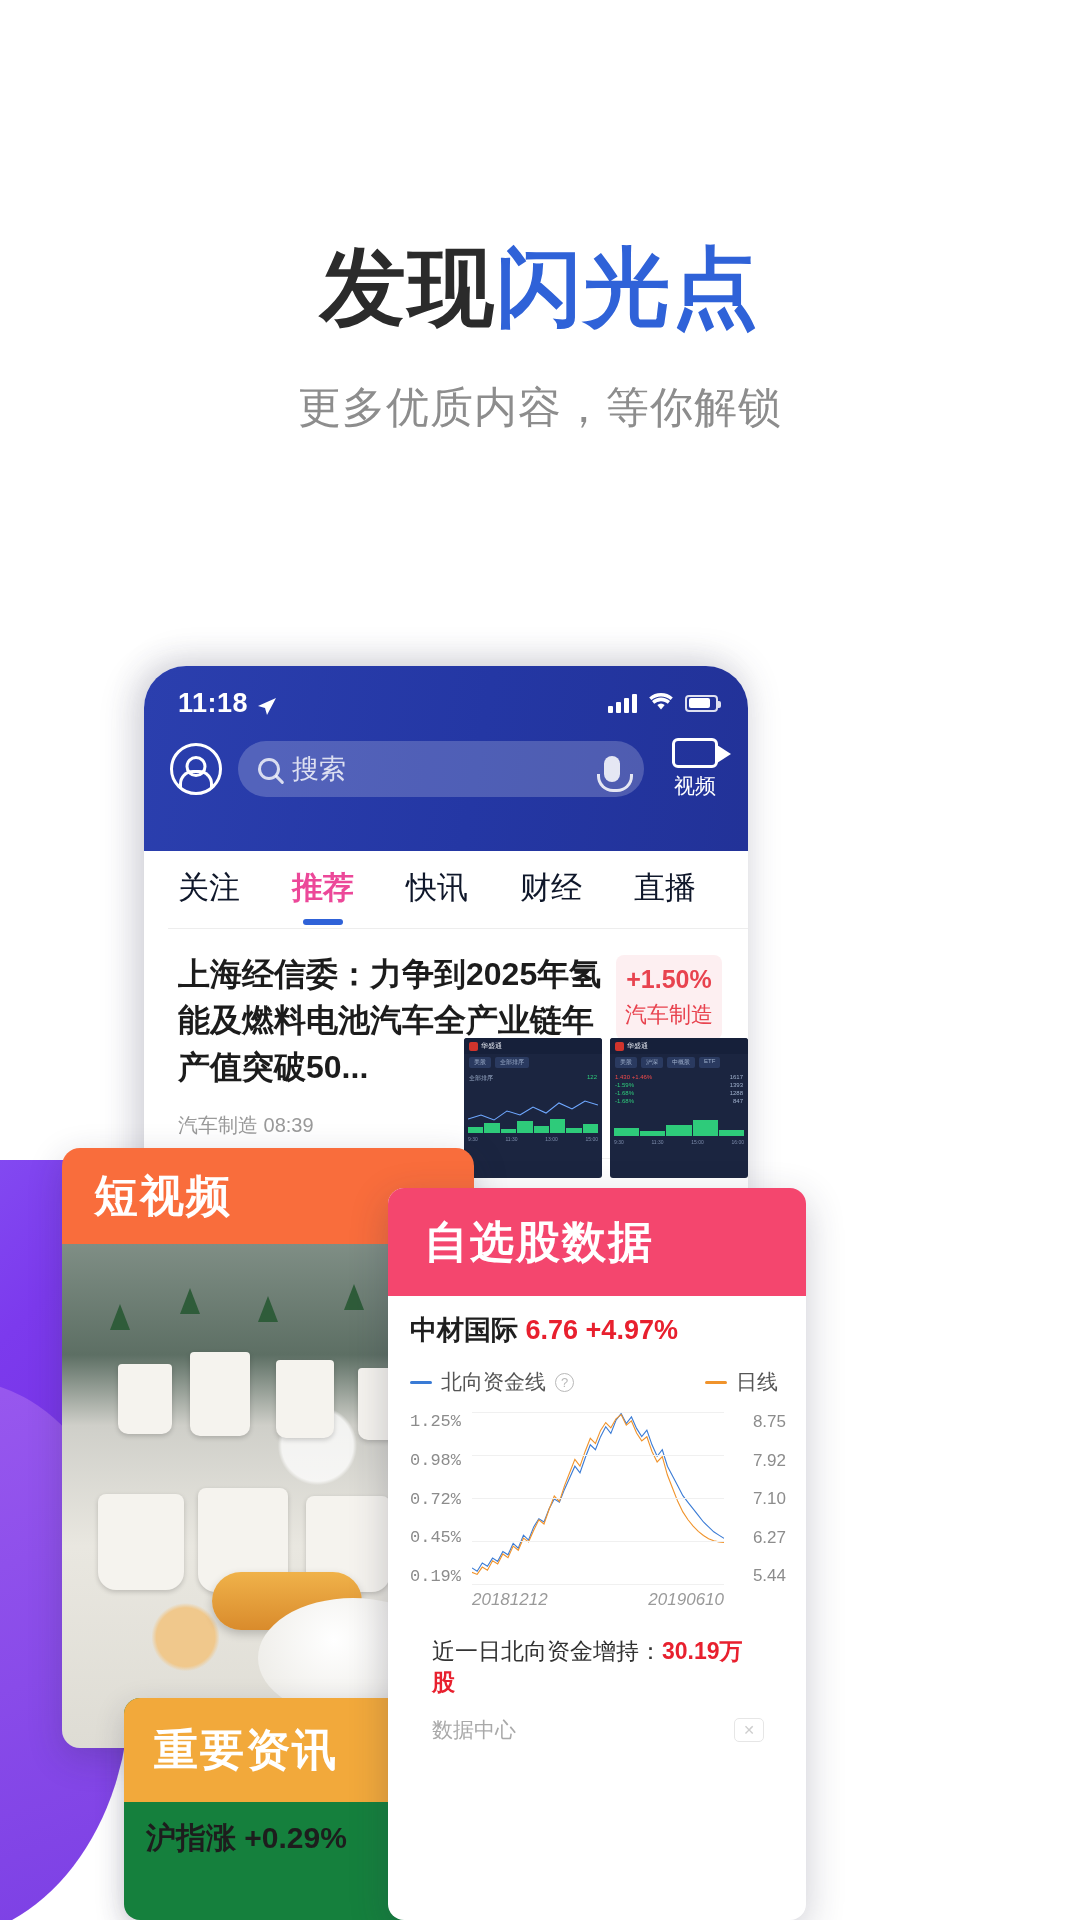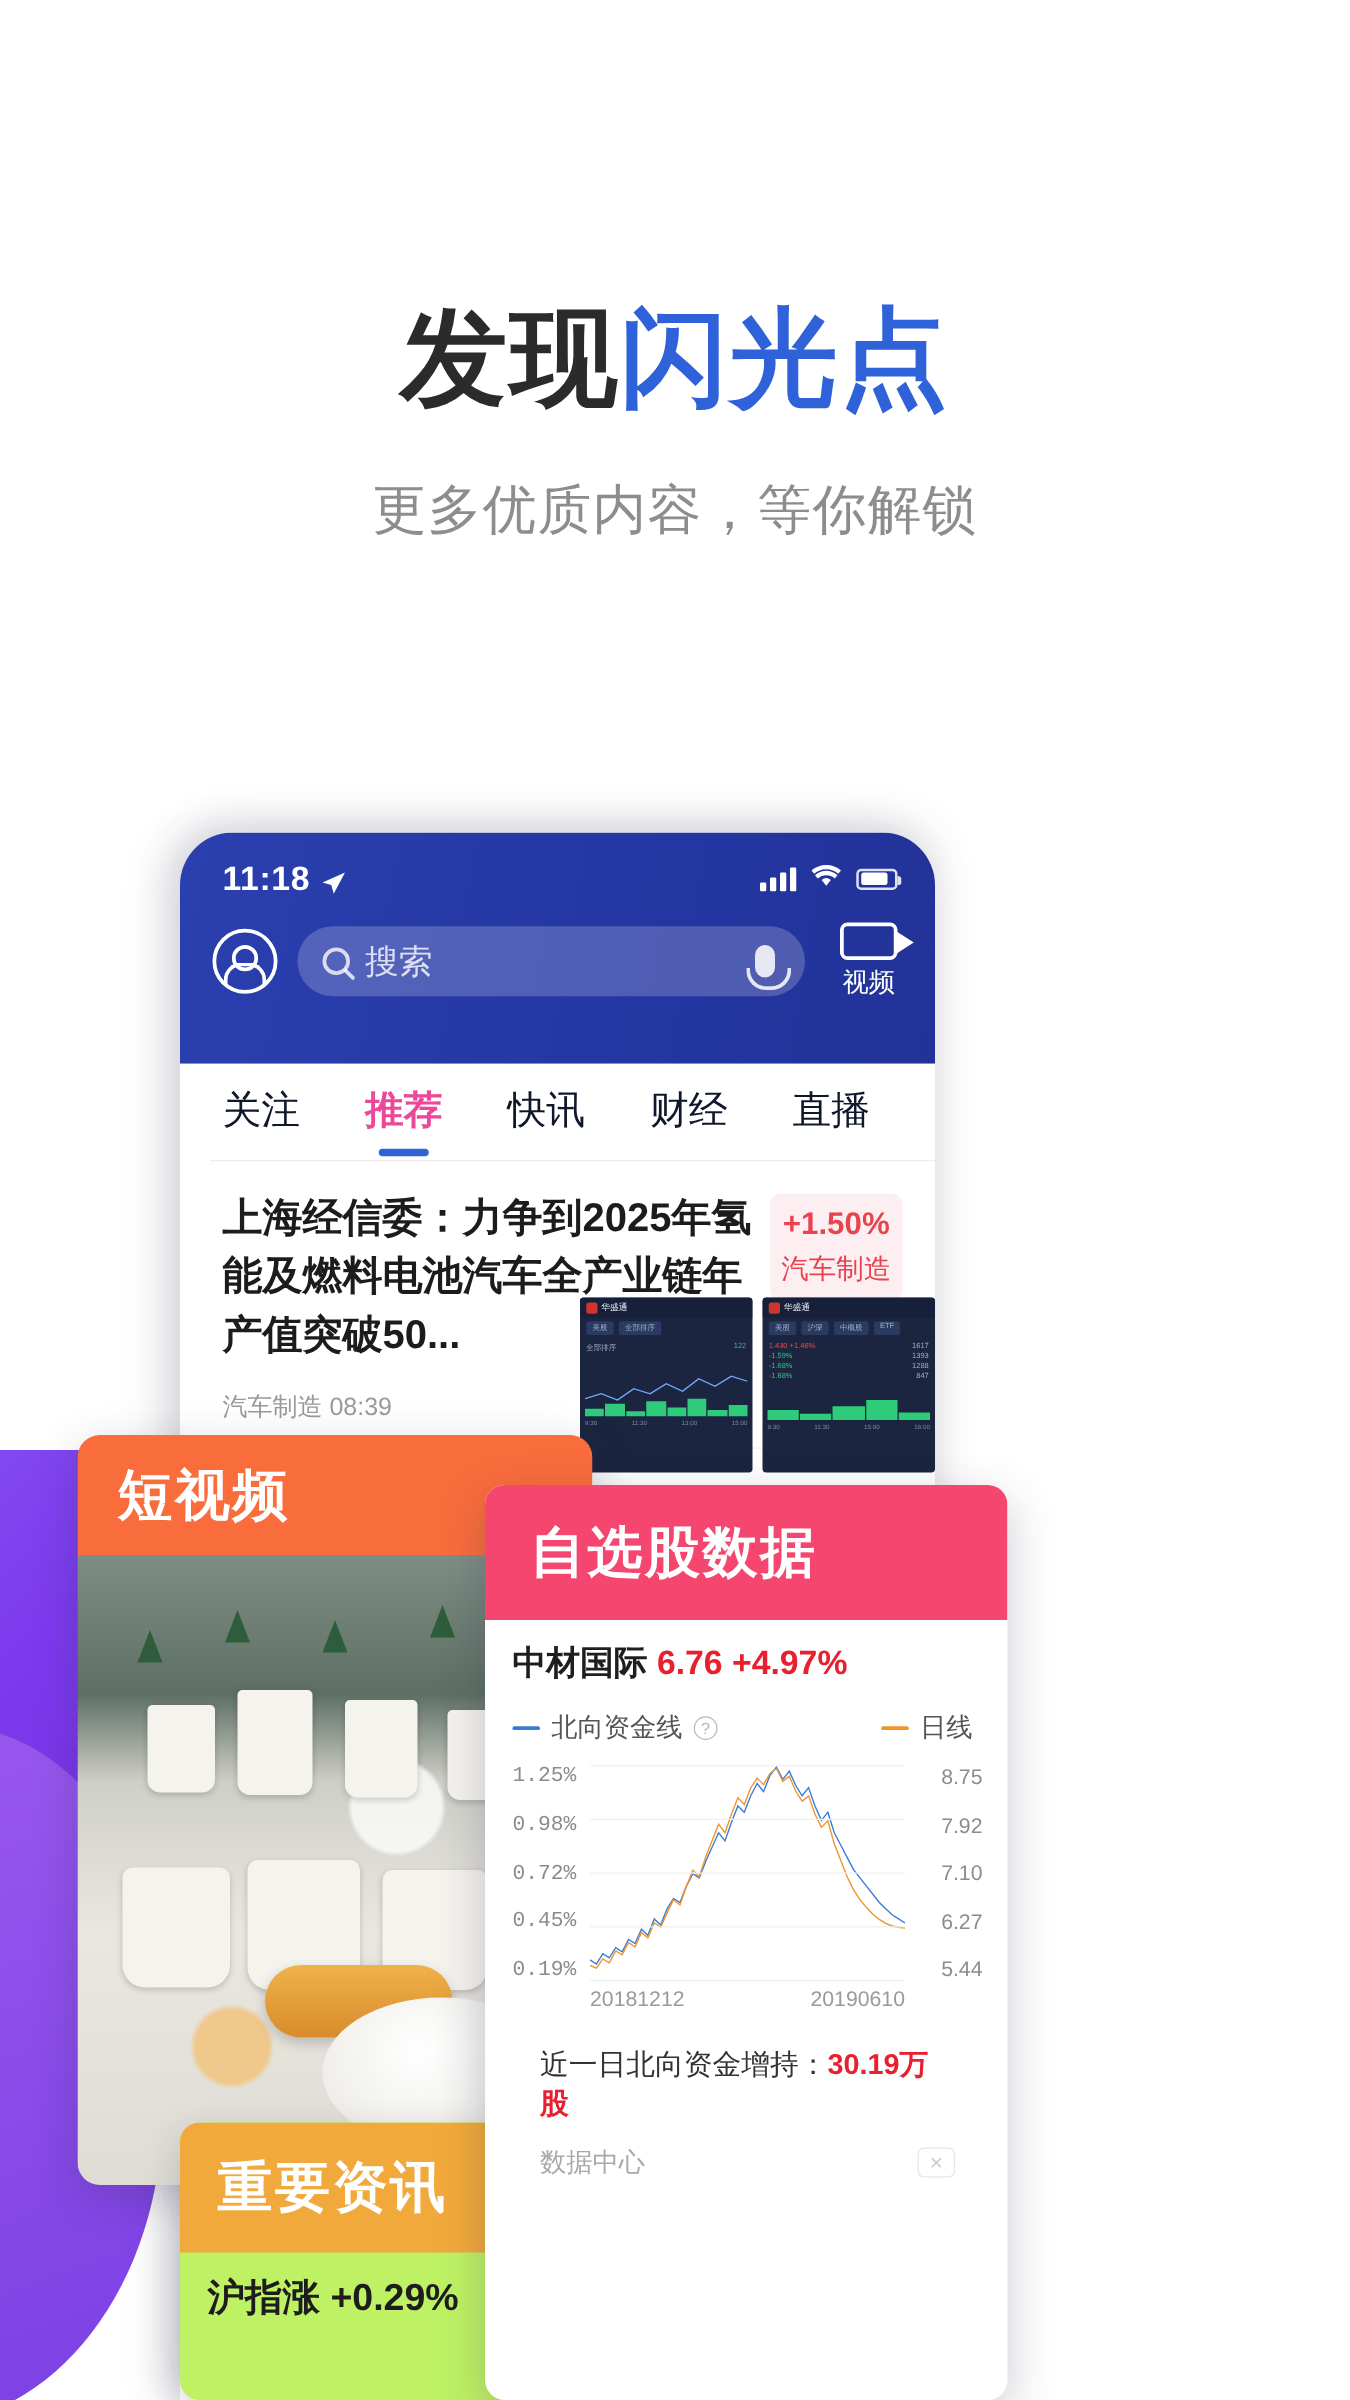--- a/index.html
+++ b/index.html
@@ -184,30 +184,30 @@
   .legend-row { display:flex; align-items:center; justify-content:space-between; margin-top:20px; padding-right:8px;}
   .legend { display:flex; align-items:center; gap:9px; font-size:21px; color:#555;}
   .legend .ln { width:22px;height:3px;border-radius:2px;display:block;}
   .q-ic { width:19px;height:19px;border:1.4px solid #b9b9b9;border-radius:50%;color:#b9b9b9;font-size:13px;display:inline-flex;align-items:center;justify-content:center;}
   .chart-wrap { position:relative; margin-top:16px; height:208px; }
   .y-left, .y-right { position:absolute; top:0; width:60px; height:174px; display:flex; flex-direction:column; justify-content:space-between; font-size:17px; color:#8c8c8c;}
   .y-left { left:0; text-align:left;font-family:Liberation Mono, monospace;}
   .y-right { right:0; text-align:right;}
   .plot { position:absolute; left:62px; right:62px; top:0; height:174px; }
   .plot .grid { position:absolute; left:0; right:0; height:1px; background:#f0f0f0;}
-  .x-labels { position:absolute; left:62px; right:62px; top:178px; display:flex; justify-content:space-between; font-size:17px; color:#9a9a9a;}
+  .x-labels { position:absolute; left:62px; right:62px; top:178px; display:flex; justify-content:space-between; font-size:17px; color:#9a9a9a;font-style:italic;}
   .stock-foot { font-size:23px; color:#333; padding:16px 22px 0 22px;}
   .stock-foot .hl { color:#e8202e; font-weight:700;}
   .stock-src { display:flex; align-items:center; justify-content:space-between; padding:18px 22px 0 22px; color:#a9a9a9; font-size:21px;}
   .src-x { width:30px;height:24px;border:1px solid #e6e6e6;border-radius:5px;display:flex;align-items:center;justify-content:center;font-size:14px;color:#cdcdcd;}
 
   
   .card-news {
-    position:absolute; left:144px; top:1698px; width:396px; height:222px;
-    border-radius:16px; overflow:hidden; z-index:8; background:#bef264;
+    position:absolute; left:124px; top:1698px; width:396px; height:222px;
+    border-radius:16px; overflow:hidden; z-index:8; background:#15803d;
     box-shadow:0 10px 30px rgba(40,40,70,.2);
   }
   .card-news-hd { height:104px; background:#f2a93b; display:flex; align-items:center; padding-left:30px;}
   .card-news-hd span{ color:#fff; font-size:44px; font-weight:700; letter-spacing:2px;}
   .card-news-body { padding:16px 22px; font-size:30px; color:#1d1d1d; font-weight:700;}
 </style>
 </head>
 <body>
 
 <div class="bg-purple-left"></div>

